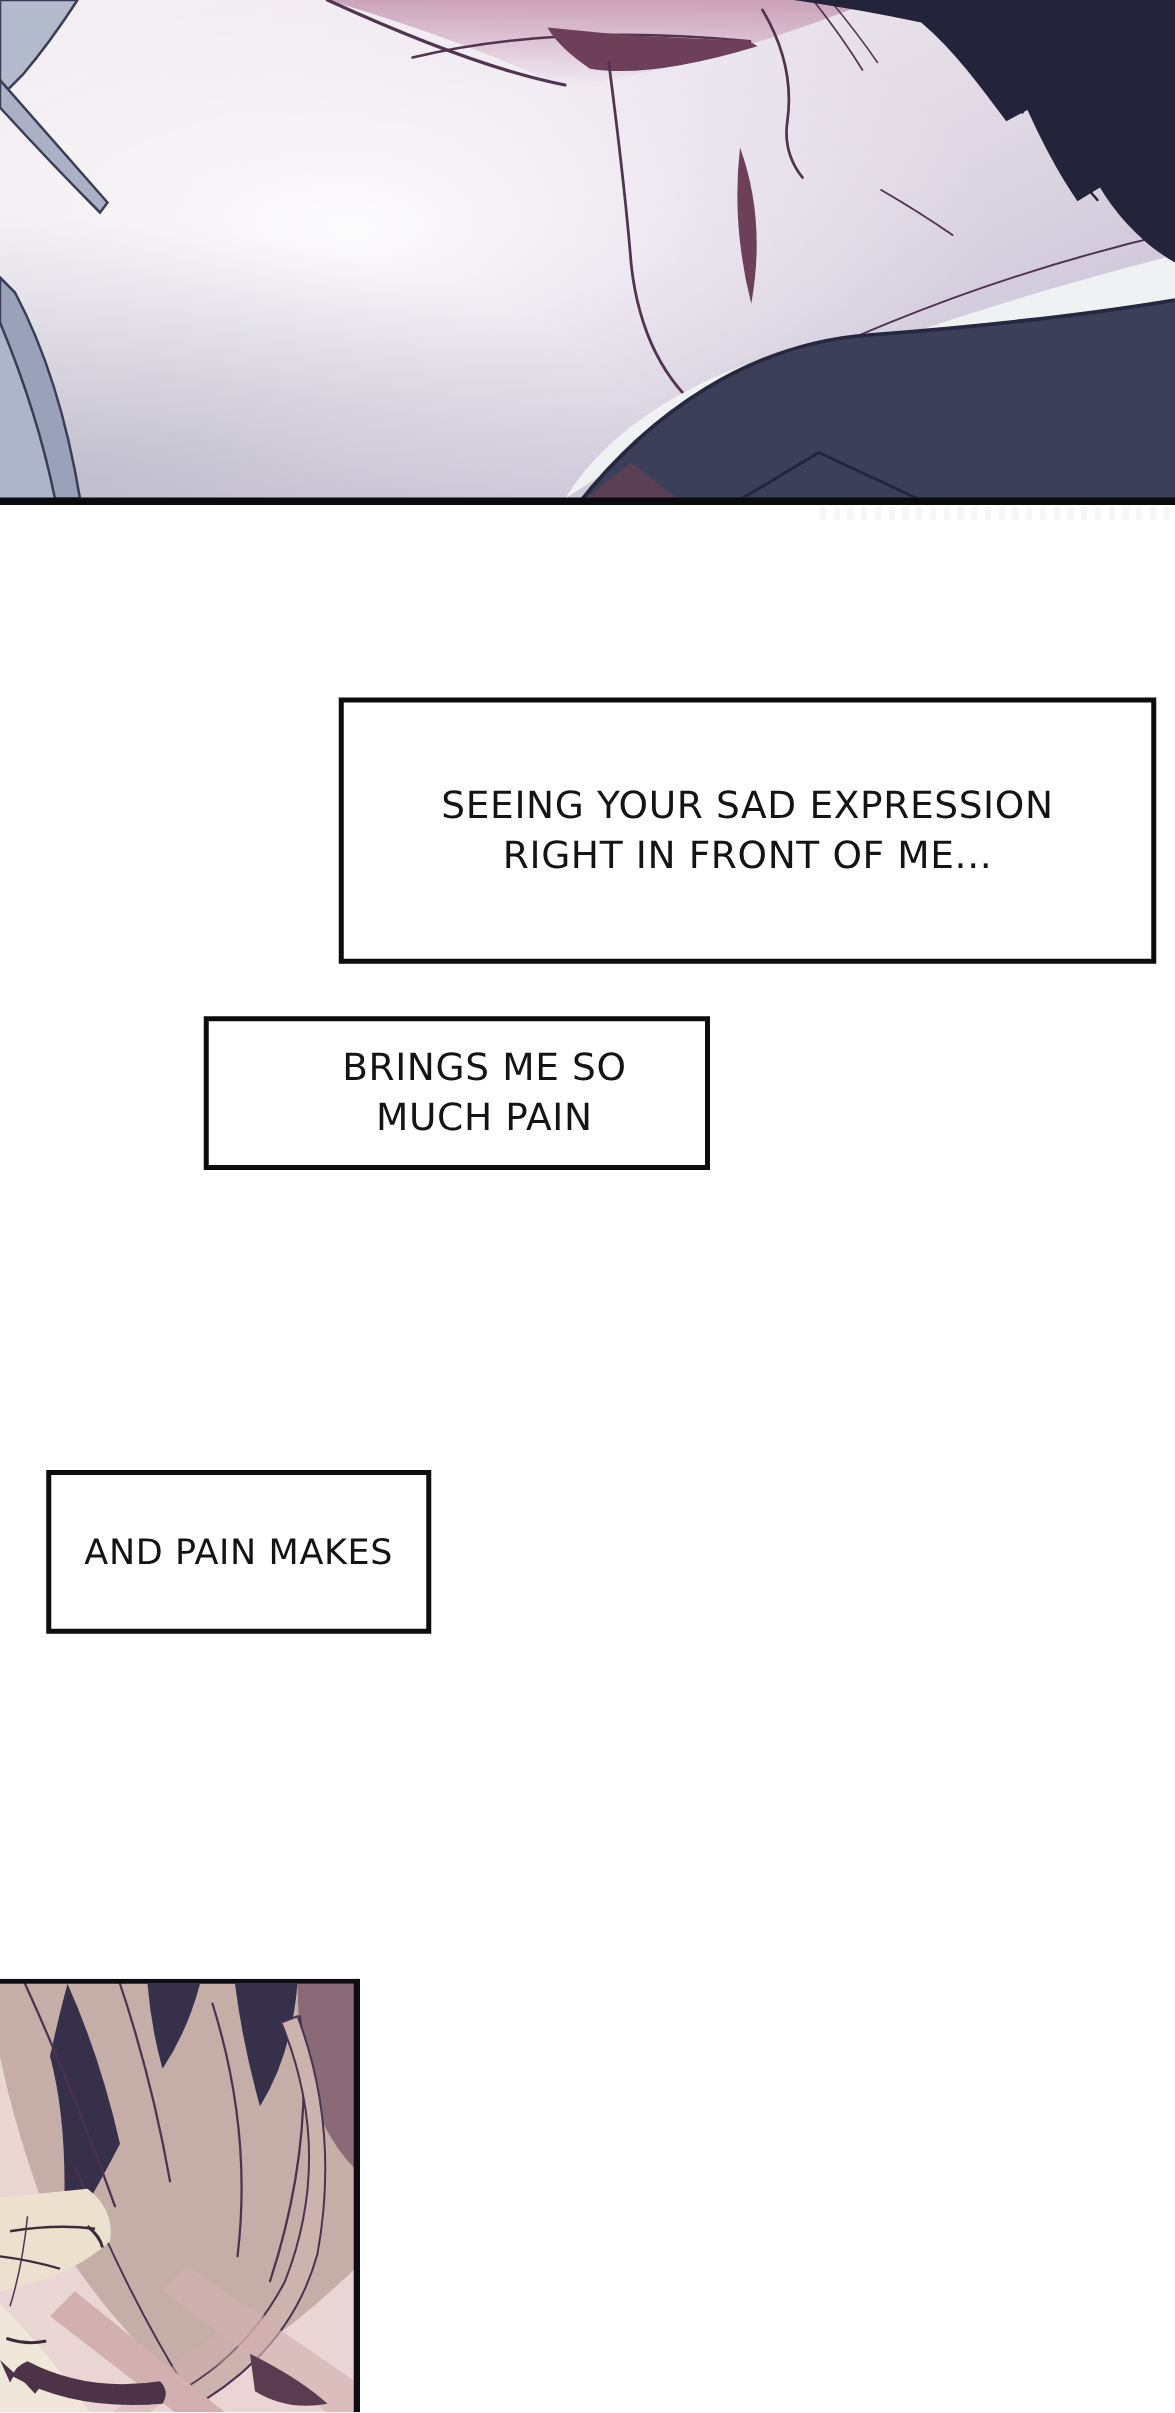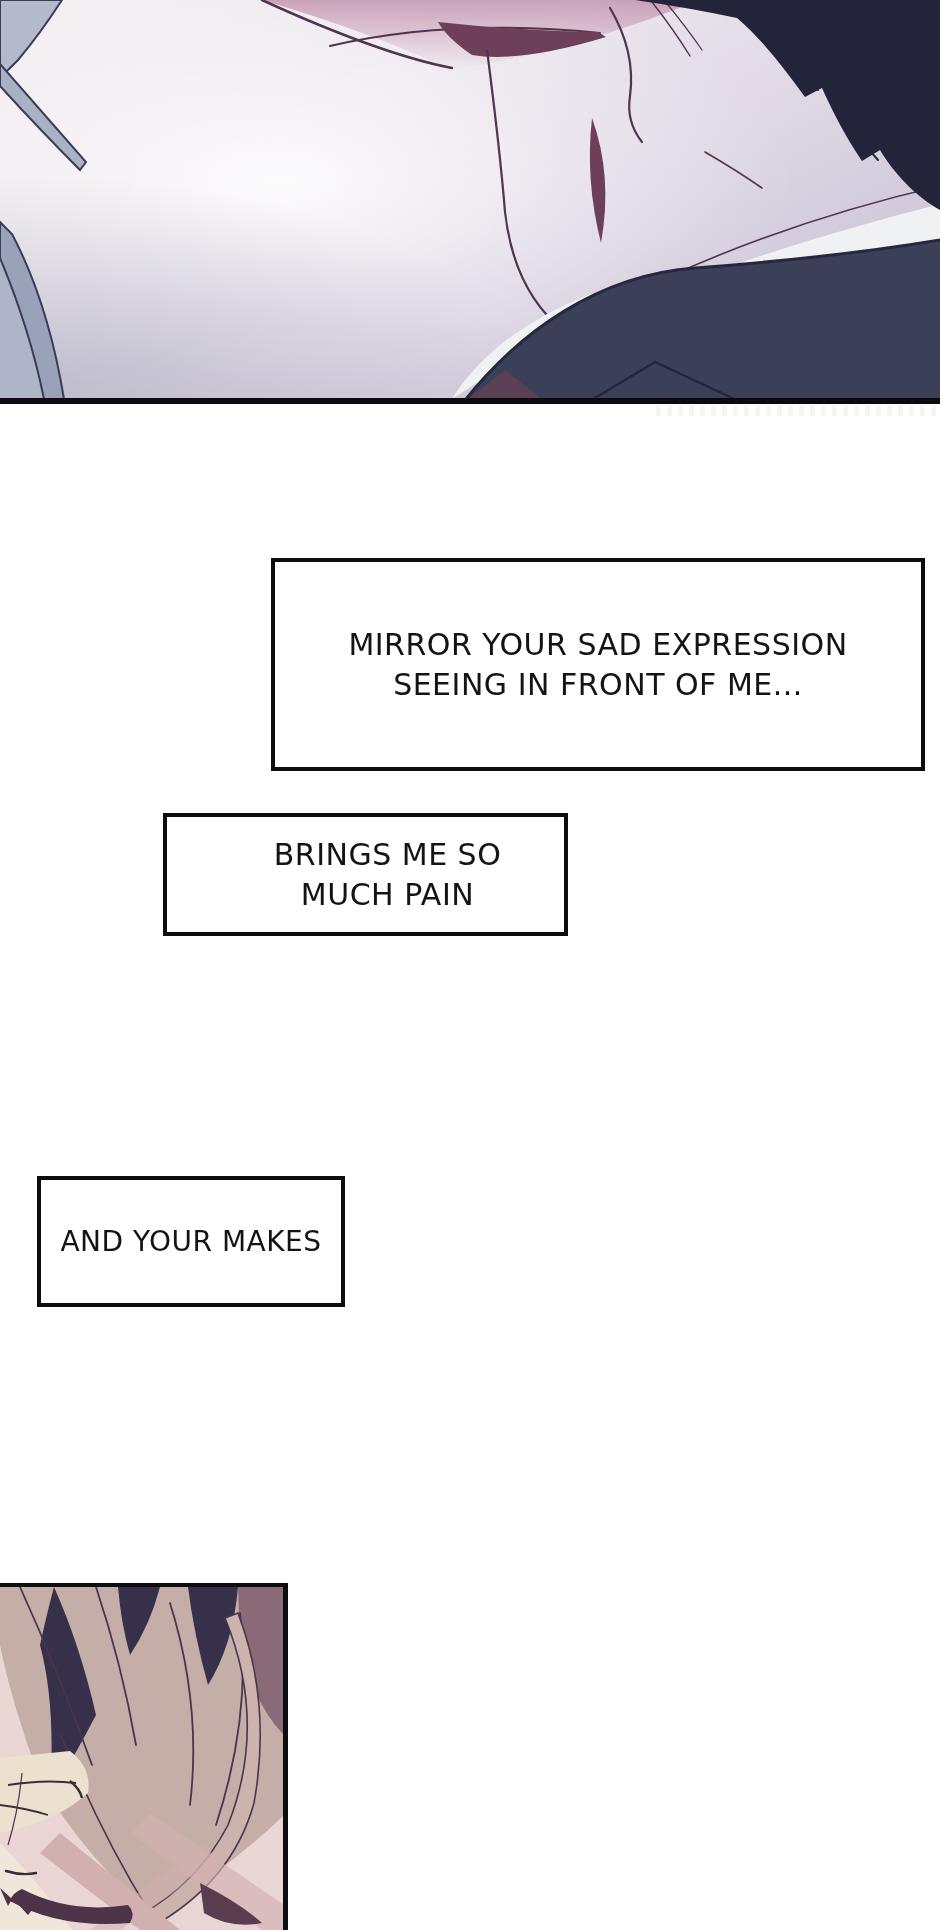--- a/index.html
+++ b/index.html
@@ -111,31 +111,31 @@
       <path d="M 0,258 Q 30,330 44,399 L 0,399 Z" fill="#aeb5c8"></path>
       <path d="M 0,258 Q 30,330 44,399" fill="none" stroke="#3a3d55" stroke-width="2"></path>
     </g>
 
     <rect x="0" y="398" width="940" height="6" fill="#0b0b0f"></rect>
   </svg>
 
   <div class="watermark"></div>
 
   <div class="caption" id="caption-1">
-    <div class="line">MIRROR YOUR SAD EXPRESSION</div>
-    <div class="line">SEEING IN FRONT OF ME...</div>
+    <div class="line">SEEING YOUR SAD EXPRESSION</div>
+    <div class="line">RIGHT IN FRONT OF ME...</div>
   </div>
 
   <div class="caption" id="caption-2">
     <div class="line">BRINGS ME SO</div>
     <div class="line">MUCH PAIN</div>
   </div>
 
   <div class="caption" id="caption-3">
-    <div class="line">AND YOUR MAKES</div>
+    <div class="line">AND PAIN MAKES</div>
   </div>
 
   <svg class="panel-art" style="left:0;top:1583px;" width="288" height="347" viewBox="0 0 288 347" aria-hidden="true">
     <defs>
       <linearGradient id="bgBottom" x1="0" y1="0" x2="0" y2="1">
         <stop offset="0%" stop-color="#e7d9d2"></stop>
         <stop offset="55%" stop-color="#e9d6d3"></stop>
         <stop offset="100%" stop-color="#ead5d5"></stop>
       </linearGradient>
     </defs>

